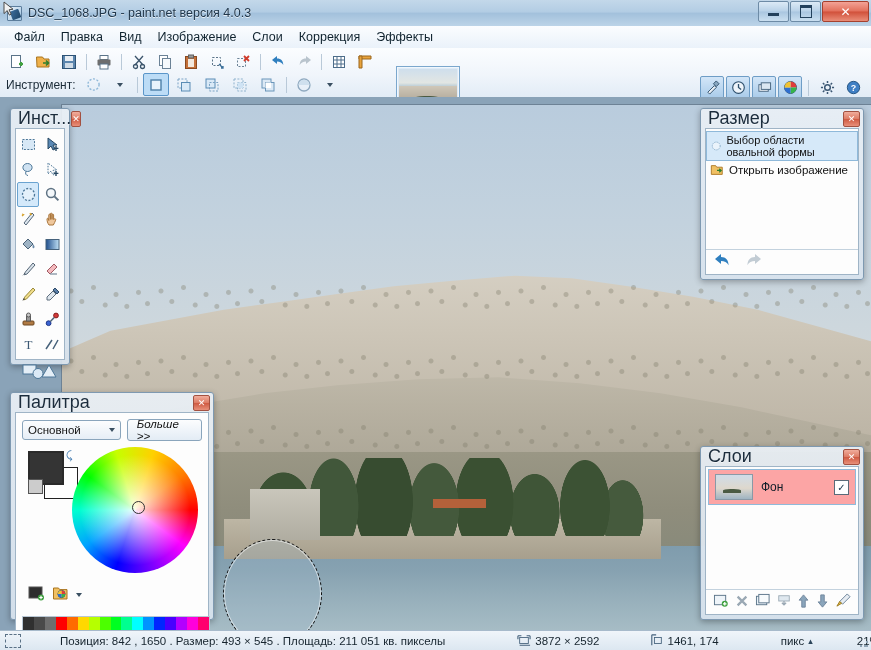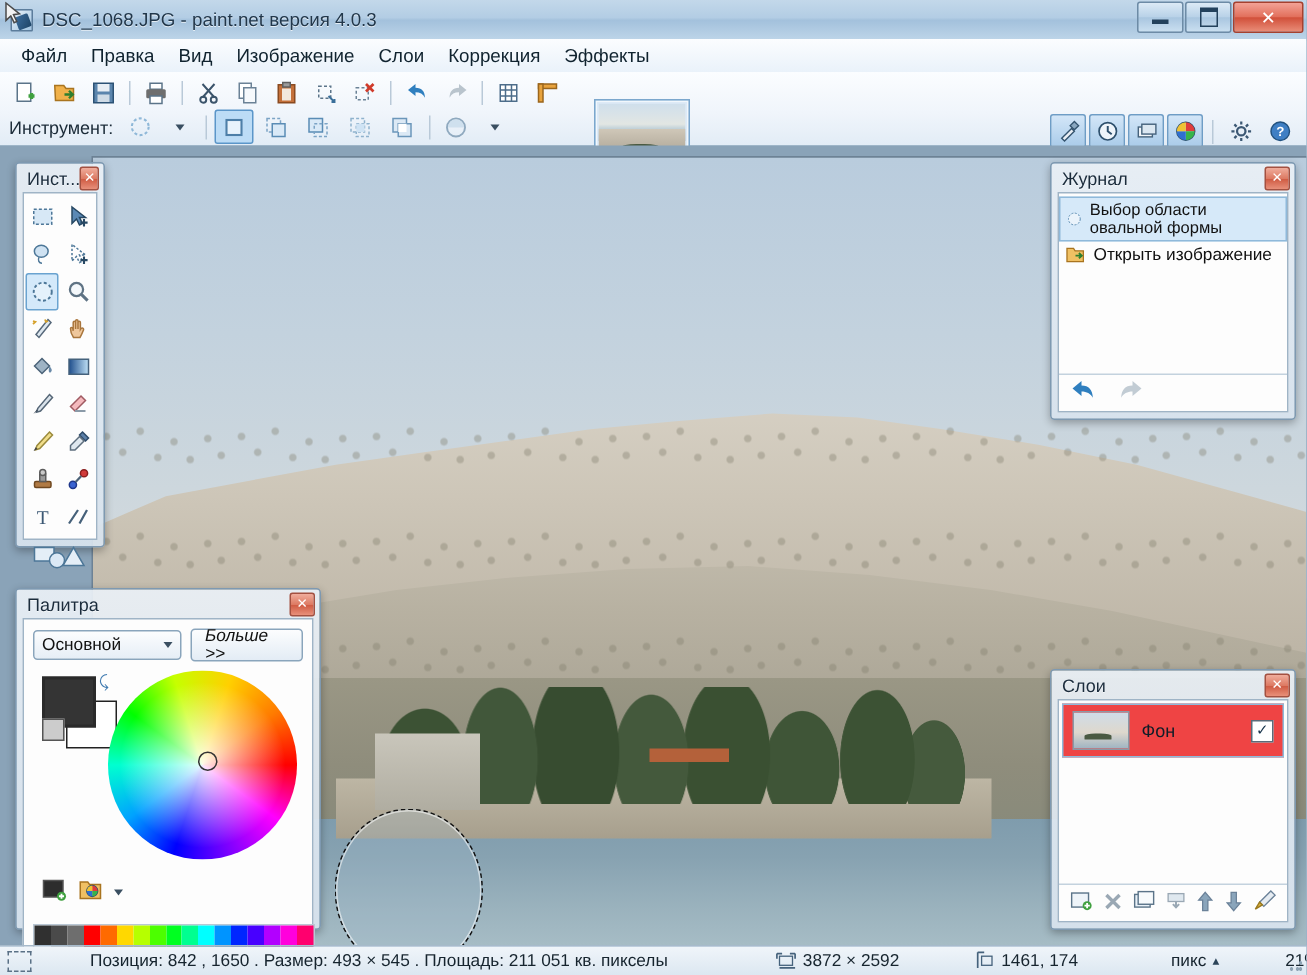--- a/index.html
+++ b/index.html
@@ -165,21 +165,21 @@
     position:absolute;
     background:linear-gradient(to bottom,rgba(234,240,246,.93),rgba(216,227,238,.93));
     border:1px solid #7e99b1;border-radius:3px;
     box-shadow:0 2px 6px rgba(0,0,0,.3);
     box-sizing:border-box;
   }
   .panel-head{
     height:19px;display:flex;align-items:center;justify-content:space-between;
     padding:0 3px 0 7px;cursor:move;
   }
-  .panel-title{font-size:12px;color:#1b2c3c;text-shadow:0 1px 0 rgba(255,255,255,.6);white-space:nowrap;}
+  .panel-title{font-size:18px;color:#1b2c3c;text-shadow:0 1px 0 rgba(255,255,255,.6);white-space:nowrap;}
   .panel-close{
     width:15px;height:14px;border:1px solid #a35141;border-radius:2px;
     background:linear-gradient(to bottom,#f0ad9c,#dd7a63 50%,#cf5a42 52%,#e8907a);
     color:#fff;font-size:9px;display:flex;align-items:center;justify-content:center;cursor:pointer;
   }
   .panel-body{
     background:#fdfdfd;border:1px solid #9fb4c6;margin:0 4px 4px 4px;
     box-sizing:border-box;
   }
 
@@ -244,21 +244,21 @@
   .swatches{position:absolute;left:6px;bottom:8px;width:188px;height:28px;display:flex;flex-direction:column;gap:0;border:1px solid #b9c7d4;box-sizing:border-box;}
   .swatch-row{display:flex;height:14px;}
   .swatch{flex:1;height:100%;}
 
   
   #layers-panel{left:700px;top:446px;width:164px;height:174px;}
   #layers-panel .panel-body{height:149px;display:flex;flex-direction:column;padding:0;}
   .layer-list{flex:1;padding:2px;}
   .layer-row{
     display:flex;align-items:center;gap:8px;padding:4px 6px;
-    background:#ef4444;border:1px solid #8fbada;cursor:pointer;
+    background:#fca5a5;border:1px solid #8fbada;cursor:pointer;
   }
   .layer-thumb{width:36px;height:24px;border:1px solid #8a99a6;position:relative;overflow:hidden;flex:0 0 auto;}
   .layer-thumb .lt-sky{position:absolute;inset:0;background:linear-gradient(to bottom,#cfdce8,#ded8cd 55%,#9fb4c2);}
   .layer-thumb .lt-isl{position:absolute;left:20%;top:58%;width:50%;height:16%;background:#4a5a42;border-radius:40% 40% 6% 6%;}
   .layer-name{font-size:12px;color:#0f1d28;flex:1;}
   .layer-check{
     width:13px;height:13px;border:1px solid #5a6b79;background:#fff;
     display:flex;align-items:center;justify-content:center;font-size:10px;color:#16324a;cursor:pointer;
   }
   .layer-foot{height:24px;border-top:1px solid #c3d2de;display:flex;align-items:center;gap:6px;padding:0 7px;}
@@ -658,21 +658,21 @@
               <circle cx="17" cy="11.5" r="5" fill="#dbe9f6" stroke="#4d7798"></circle>
               <path d="M28 3l7 12h-14z" fill="#e4eef7" stroke="#4d7798"></path>
             </svg>
         </div>
       </div>
     </div>
   </div>
 
   <div class="panel" id="history-panel">
     <div class="panel-head">
-      <span class="panel-title">Журнал</span>
+      <span class="panel-title">Размер</span>
       <span class="panel-close">✕</span>
     </div>
     <div class="panel-body">
       <div class="hist-list">
         <div class="hist-item selected">
           <svg width="14" height="14" viewBox="0 0 16 16">
               <circle cx="8" cy="8" r="6" fill="#eaf3fb" stroke="#5b8bb0" stroke-dasharray="2 1.5"></circle>
             </svg>
           <span style="font-size:11px;">Выбор области овальной формы</span>
         </div>

